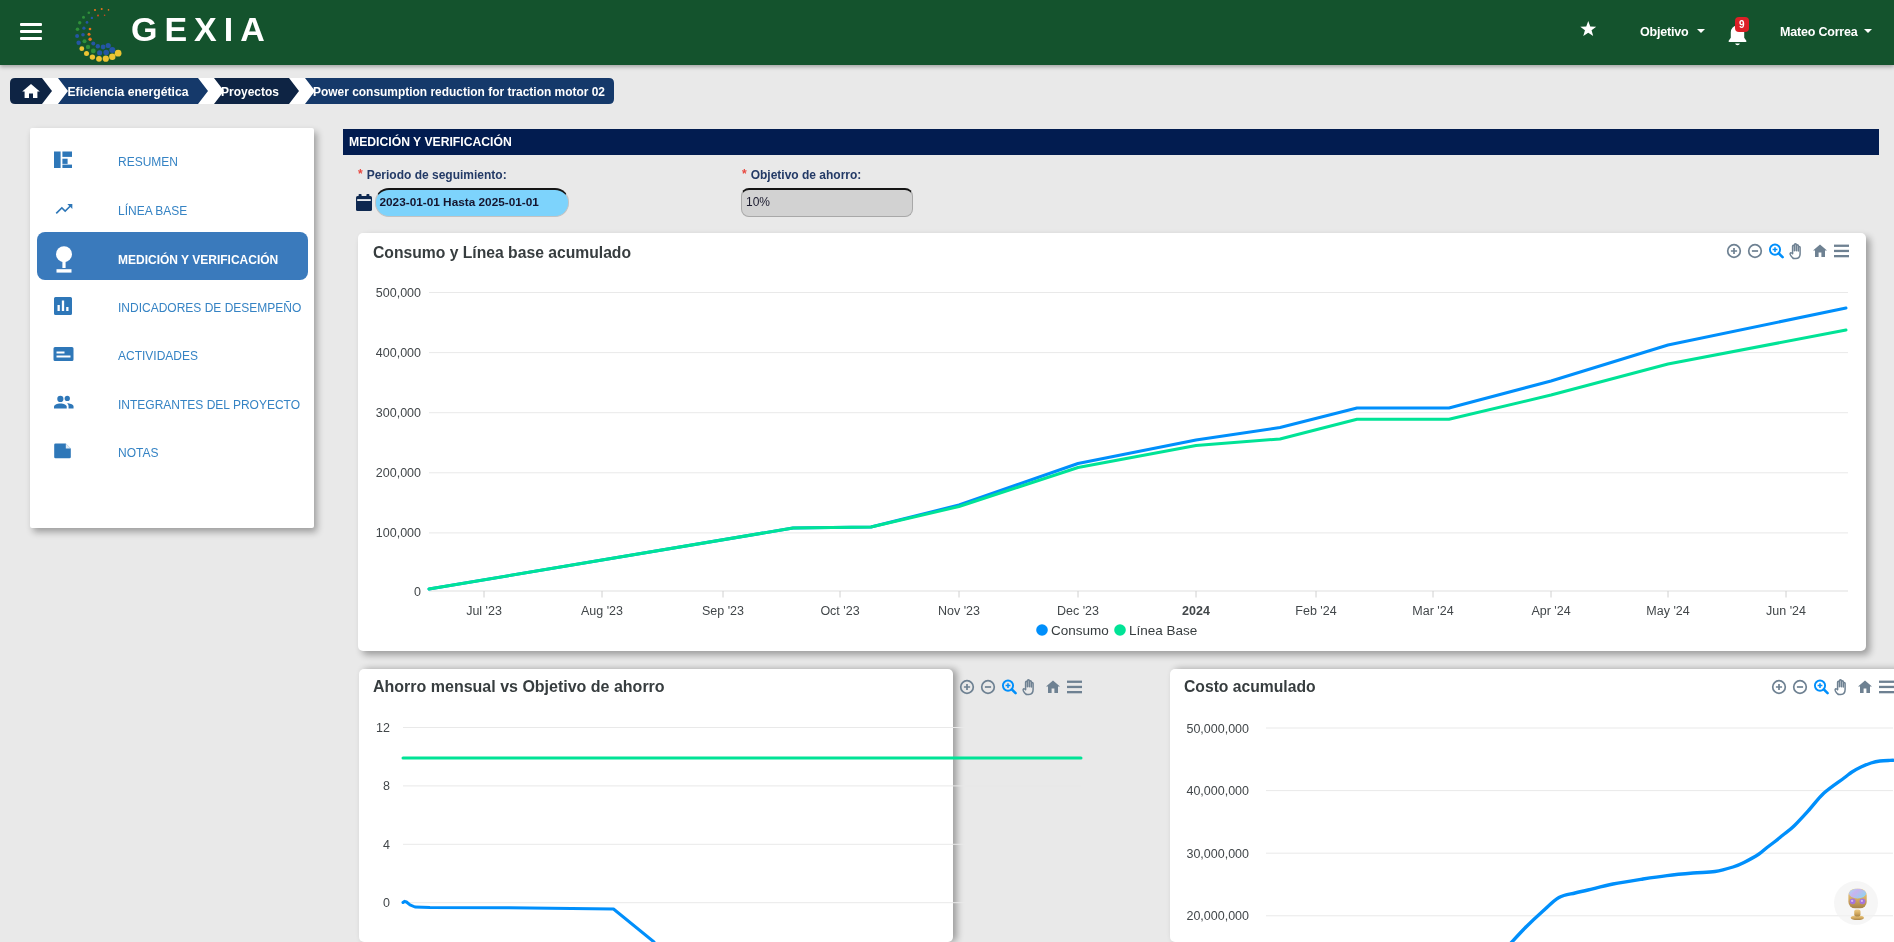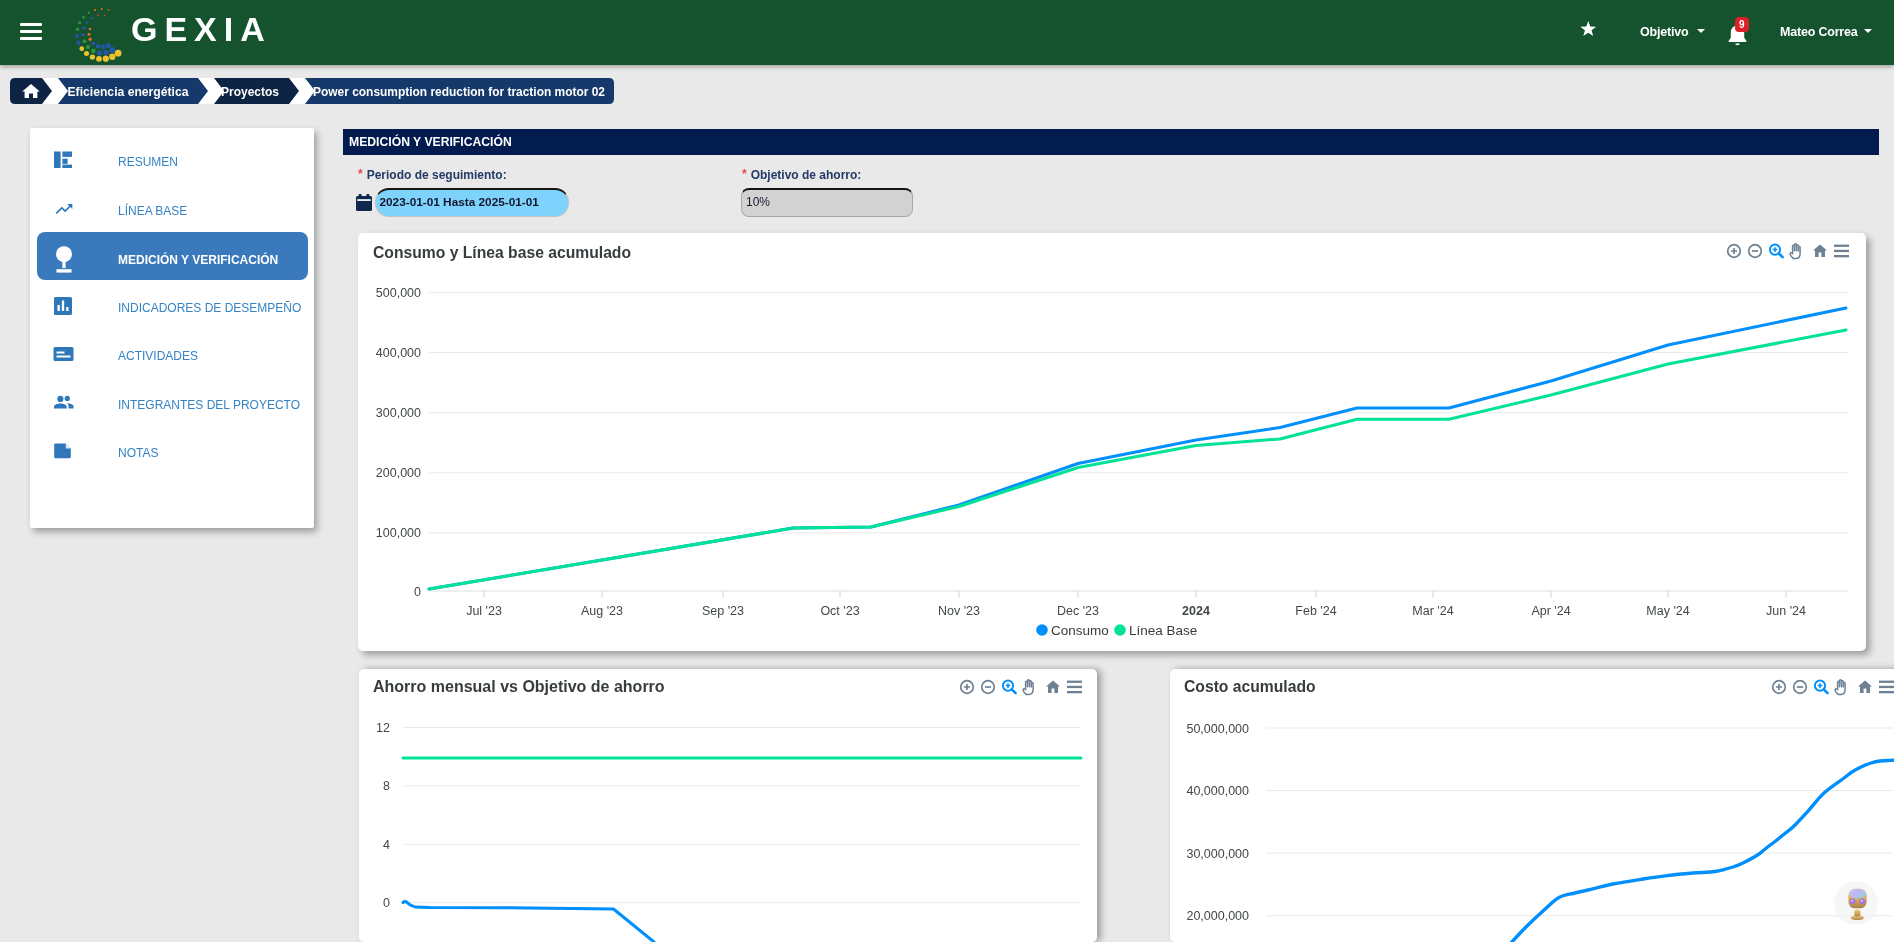--- a/index.html
+++ b/index.html
@@ -35,21 +35,21 @@
   .flabel .ast { color:#e8473f; margin-right:4px; font-size:12px; vertical-align:1px;}
   #dateinput { position:absolute; left:375px; top:188px; width:194px; height:29px; background:#7dd3fc;
     border:1px solid #c3c3c3; border-top:2.5px solid #151515; border-radius:14px; font-size:11.8px;
     color:#15152e; line-height:25px; padding-left:3.5px; white-space:nowrap;font-weight:bold; }
   #pctinput { position:absolute; left:741px; top:188px; width:172px; height:29px; background:#d2d2d2;
     border:1px solid #a8a8a8; border-top:2.5px solid #151515; border-radius:8px; font-size:12px;
     color:#1a1a2e; line-height:24px; padding-left:4px; }
   
   .card { position:absolute; background:#fff; box-shadow:4px 4px 7px rgba(0,0,0,0.33); border-radius:5px; }
   #card1 { left:358px; top:233px; width:1508px; height:418px; }
-  #card2 { left:359px; top:669px; width:738px; height:273px; box-shadow:4px 0 7px rgba(0,0,0,0.33);}
+  #card2 { left:359px; top:669px; width:594px; height:273px; box-shadow:4px 0 7px rgba(0,0,0,0.33);}
   #card3 { left:1170px; top:669px; width:737px; height:273px; box-shadow:4px 0 7px rgba(0,0,0,0.33);}
   .ctitle { position:absolute; left:15px; top:11px; font-size:15.7px; font-weight:bold; color:#373d3f; }
   .toolbar { position:absolute; top:7px; }
   svg text { font-family:"Liberation Sans", sans-serif; }
 </style>
 </head>
 <body>
 <div id="page">
 
   <div id="navbar">

